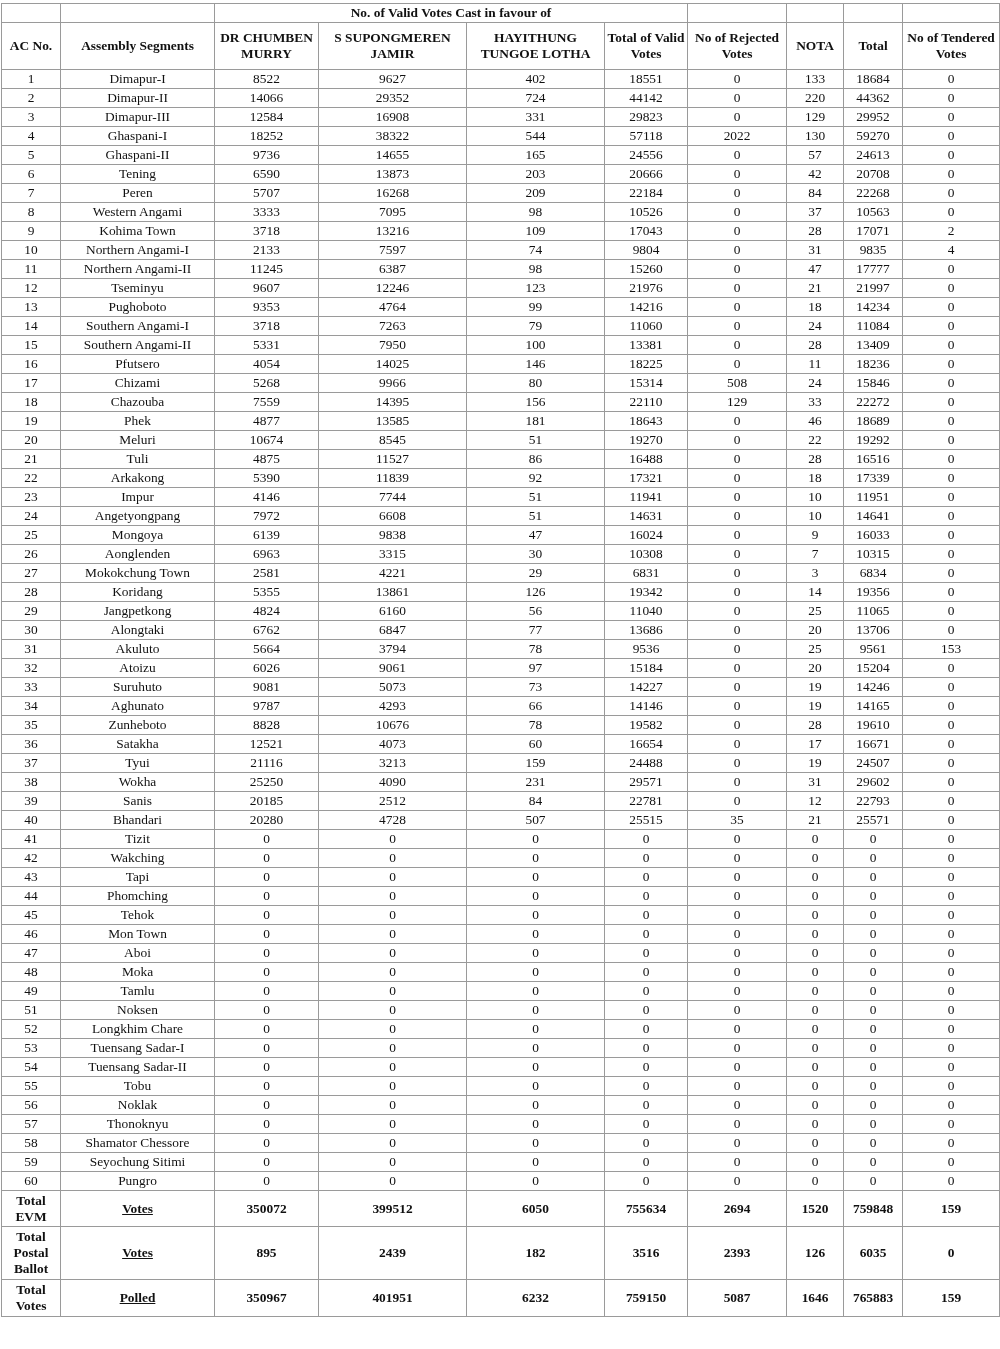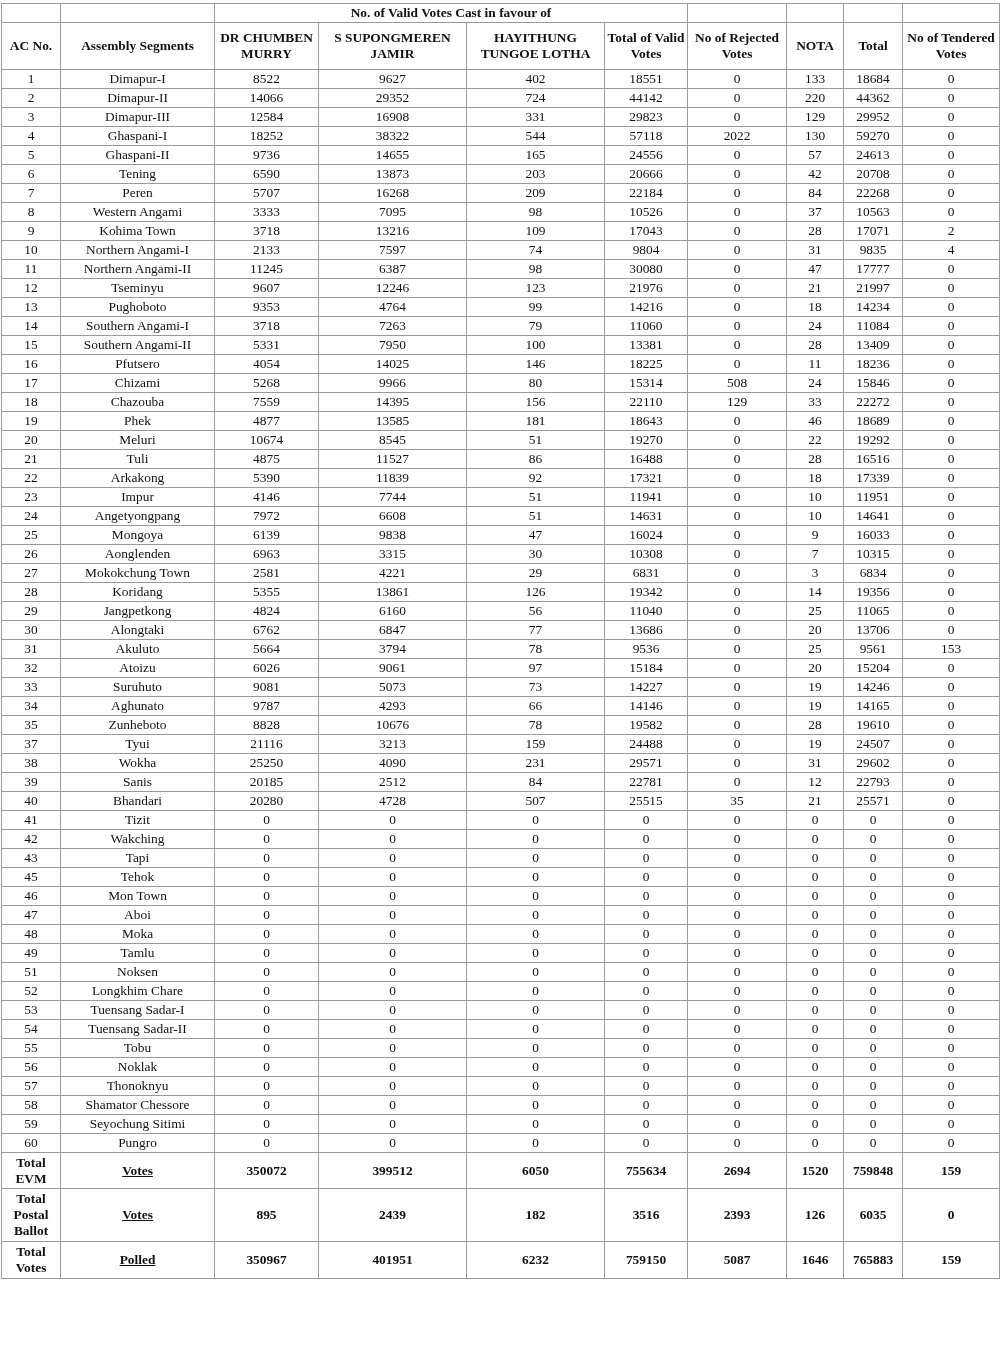--- a/index.html
+++ b/index.html
@@ -214,21 +214,21 @@
       <td>31</td>
       <td>9835</td>
       <td class="thick-l">4</td>
     </tr>
       <tr class="data" style="">
       <td>11</td>
       <td class="seg">Northern Angami-II</td>
       <td>11245</td>
       <td>6387</td>
       <td>98</td>
-      <td>30080</td>
+      <td>15260</td>
       <td class="thick-l">0</td>
       <td>47</td>
       <td>17777</td>
       <td class="thick-l">0</td>
     </tr>
       <tr class="data sep" style="">
       <td>12</td>
       <td class="seg">Tseminyu</td>
       <td>9607</td>
       <td>12246</td>
@@ -509,20 +509,32 @@
       <td>8828</td>
       <td>10676</td>
       <td>78</td>
       <td>19582</td>
       <td class="thick-l">0</td>
       <td>28</td>
       <td>19610</td>
       <td class="thick-l">0</td>
     </tr>
       <tr class="data" style="">
+      <td>36</td>
+      <td class="seg">Satakha</td>
+      <td>12521</td>
+      <td>4073</td>
+      <td>60</td>
+      <td>16654</td>
+      <td class="thick-l">0</td>
+      <td>17</td>
+      <td>16671</td>
+      <td class="thick-l">0</td>
+    </tr>
+      <tr class="data" style="">
       <td>37</td>
       <td class="seg">Tyui</td>
       <td>21116</td>
       <td>3213</td>
       <td>159</td>
       <td>24488</td>
       <td class="thick-l">0</td>
       <td>19</td>
       <td>24507</td>
       <td class="thick-l">0</td>
@@ -583,20 +595,32 @@
       <td>0</td>
       <td>0</td>
       <td class="thick-l">0</td>
       <td>0</td>
       <td>0</td>
       <td class="thick-l">0</td>
     </tr>
       <tr class="data" style="">
       <td>43</td>
       <td class="seg">Tapi</td>
+      <td>0</td>
+      <td>0</td>
+      <td>0</td>
+      <td>0</td>
+      <td class="thick-l">0</td>
+      <td>0</td>
+      <td>0</td>
+      <td class="thick-l">0</td>
+    </tr>
+      <tr class="data" style="">
+      <td>44</td>
+      <td class="seg">Phomching</td>
       <td>0</td>
       <td>0</td>
       <td>0</td>
       <td>0</td>
       <td class="thick-l">0</td>
       <td>0</td>
       <td>0</td>
       <td class="thick-l">0</td>
     </tr>
       <tr class="data" style="">

